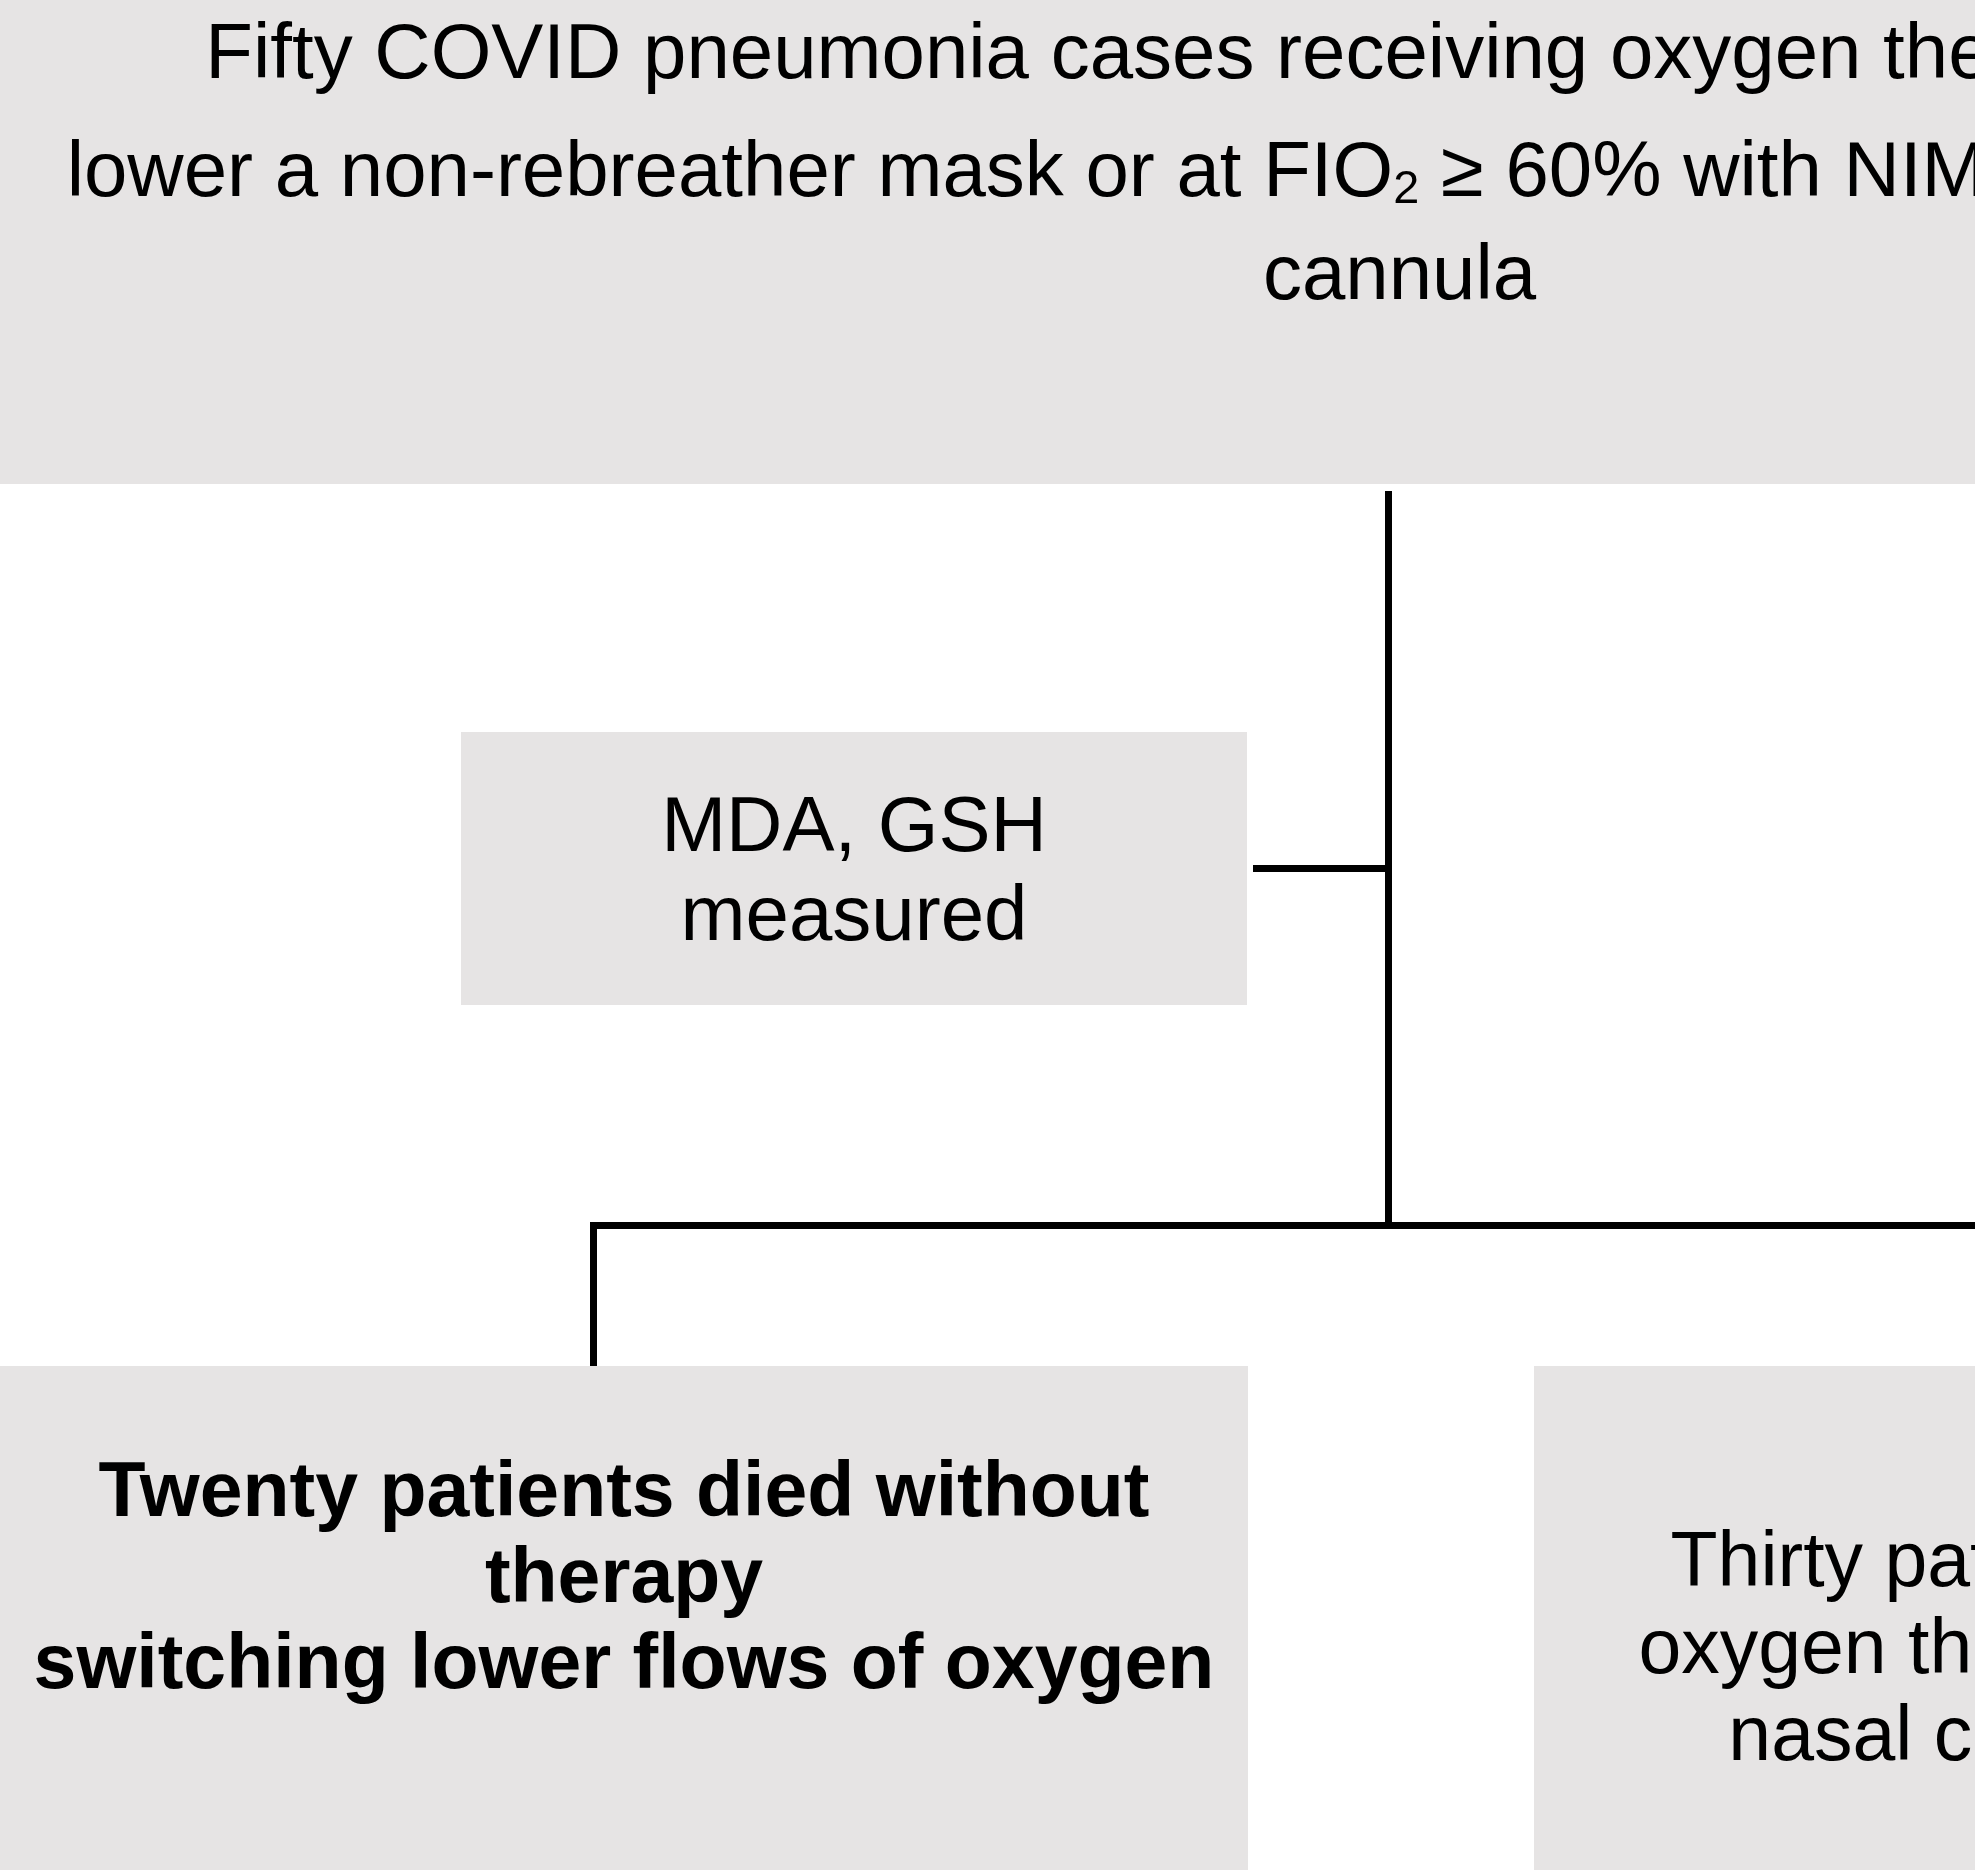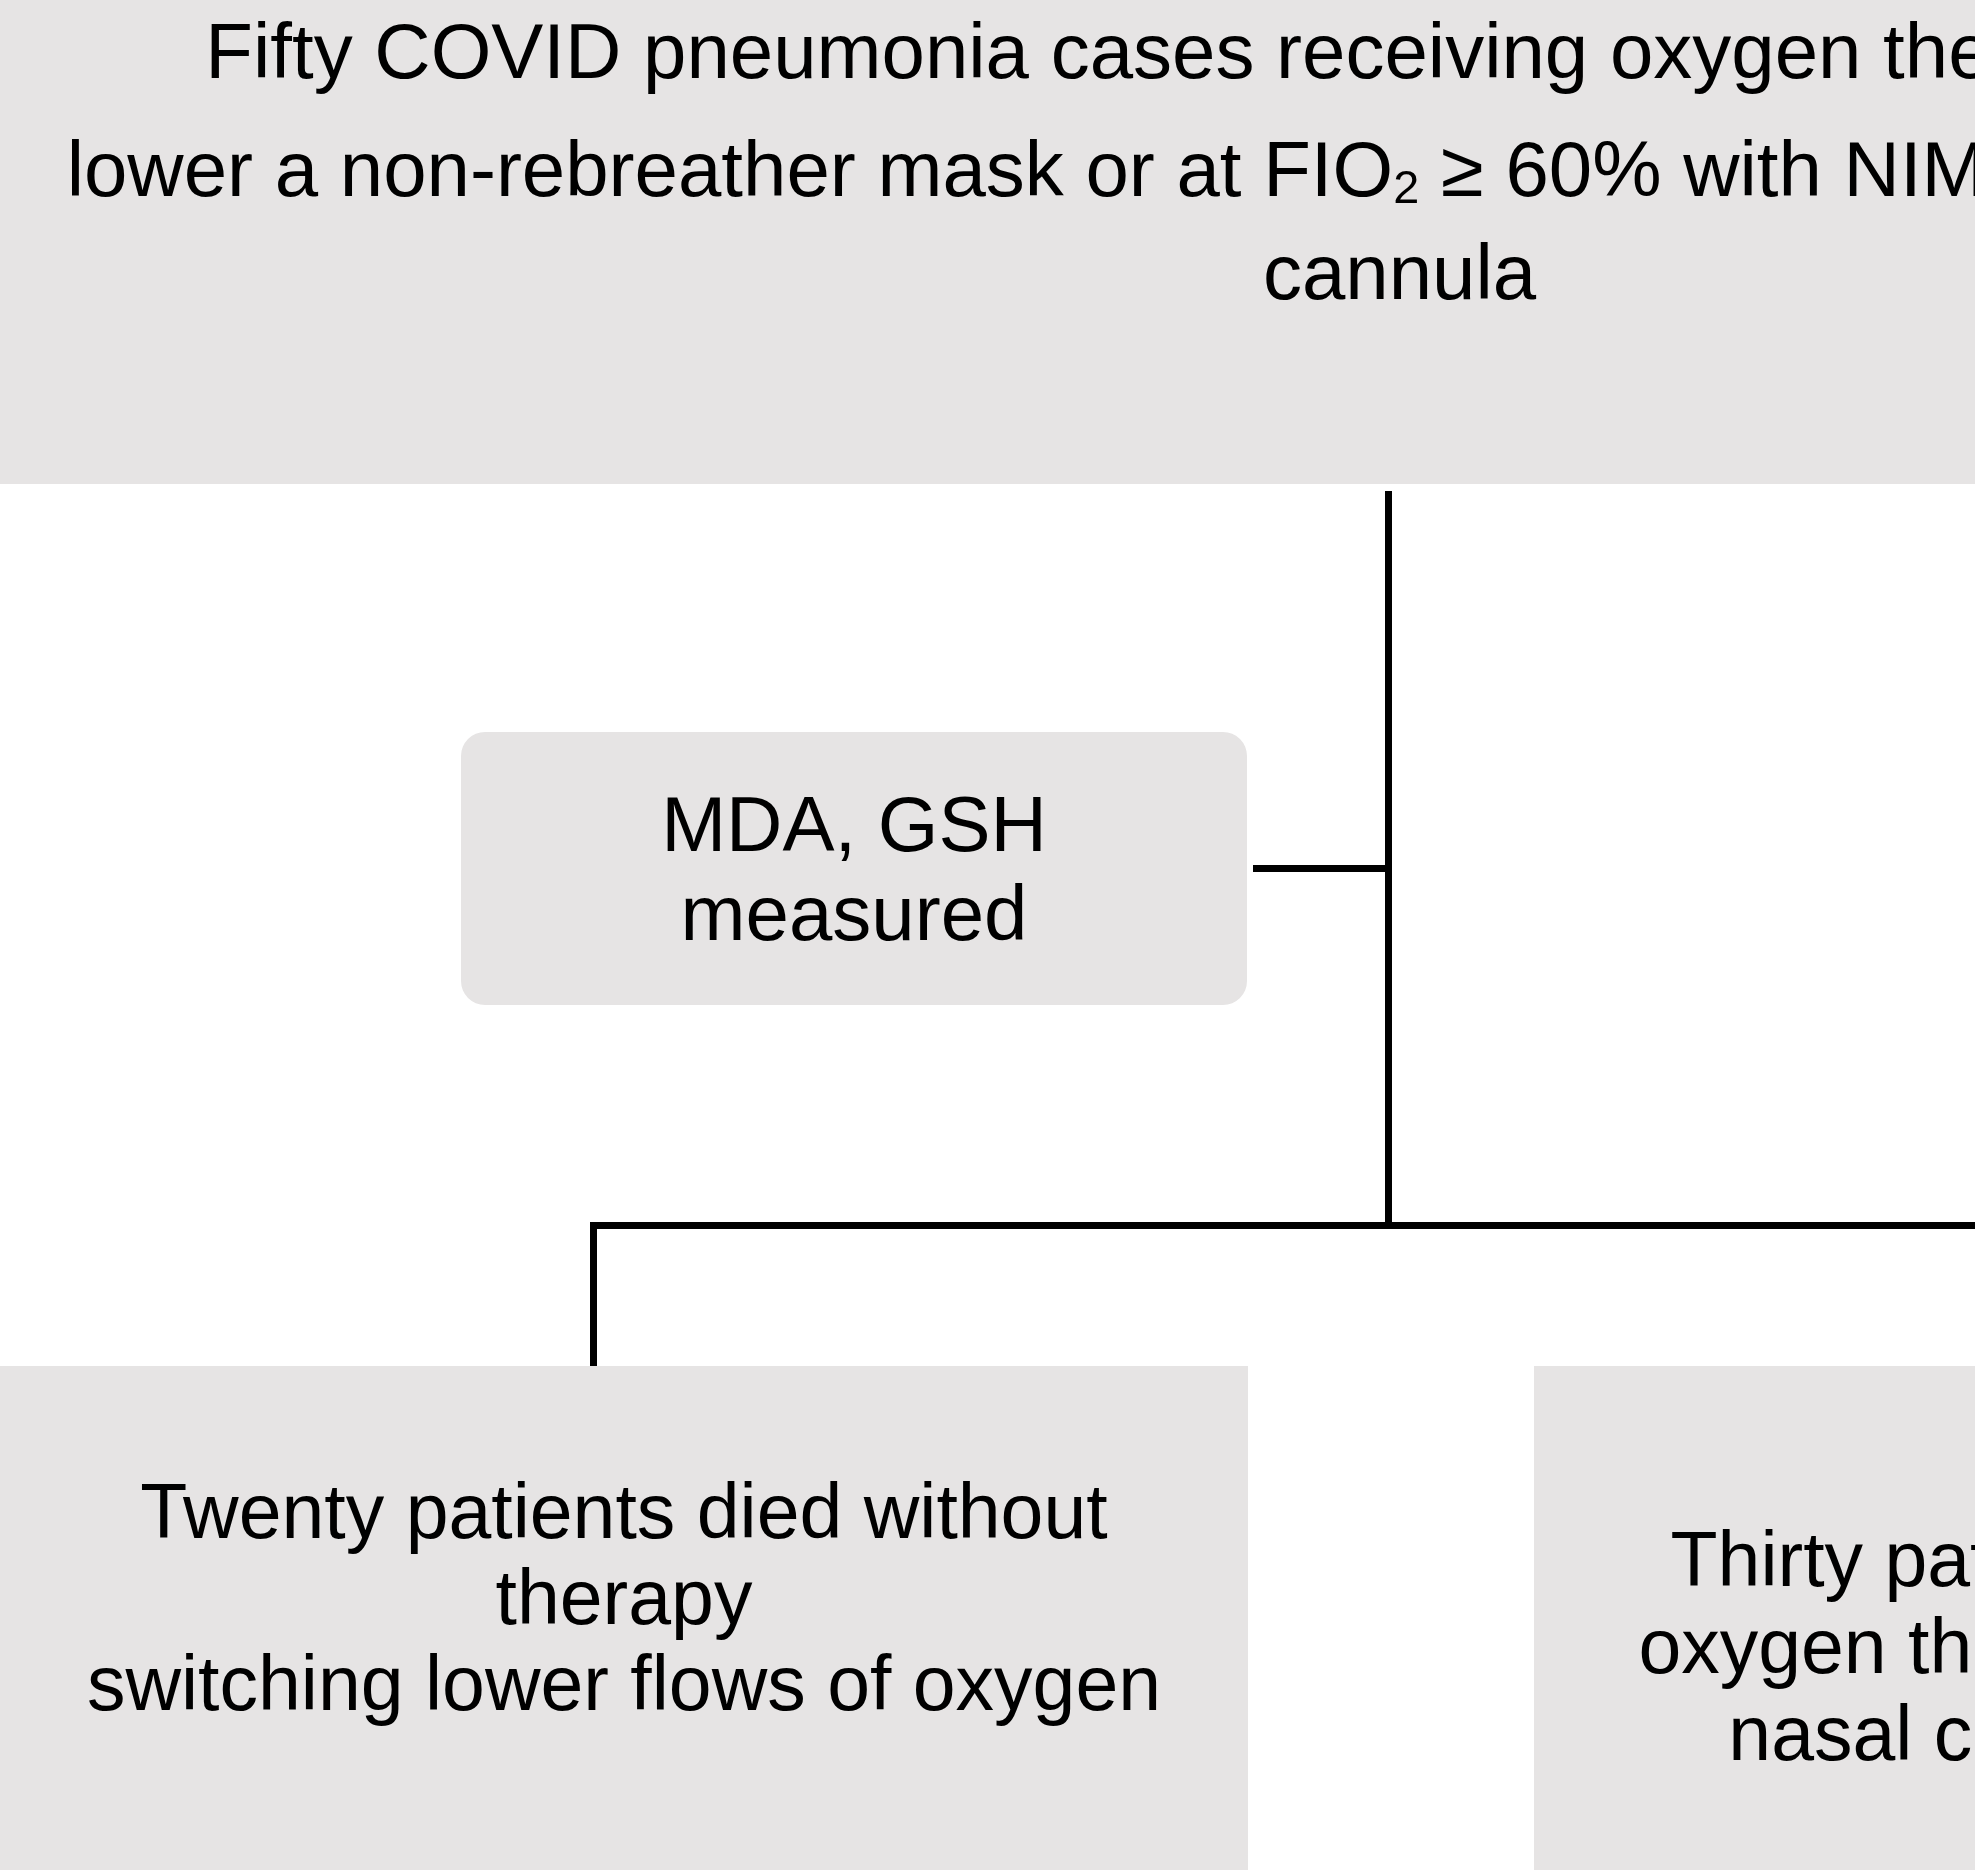--- a/index.html
+++ b/index.html
@@ -42,29 +42,29 @@
   
   #mda-box {
     left: 461px; top: 732px;
     width: 786px; height: 273px;
     font-size: 78px;
     line-height: 89px;
     display: flex;
     flex-direction: column;
     justify-content: center;
     align-items: center;
-    border-radius: 24px;
   }
   
   #left-box {
     left: 0; top: 1366px;
     width: 1248px; height: 504px;
-    padding-top: 102px;
+    padding-top: 80px;
     font-size: 77px;
     line-height: 86px;
+    font-weight: bold;
   }
   
   #right-box {
     left: 1534px; top: 1366px;
     width: 1266px; height: 504px;
     padding-top: 150px;
     font-size: 77px;
     line-height: 87px;
   }
   

